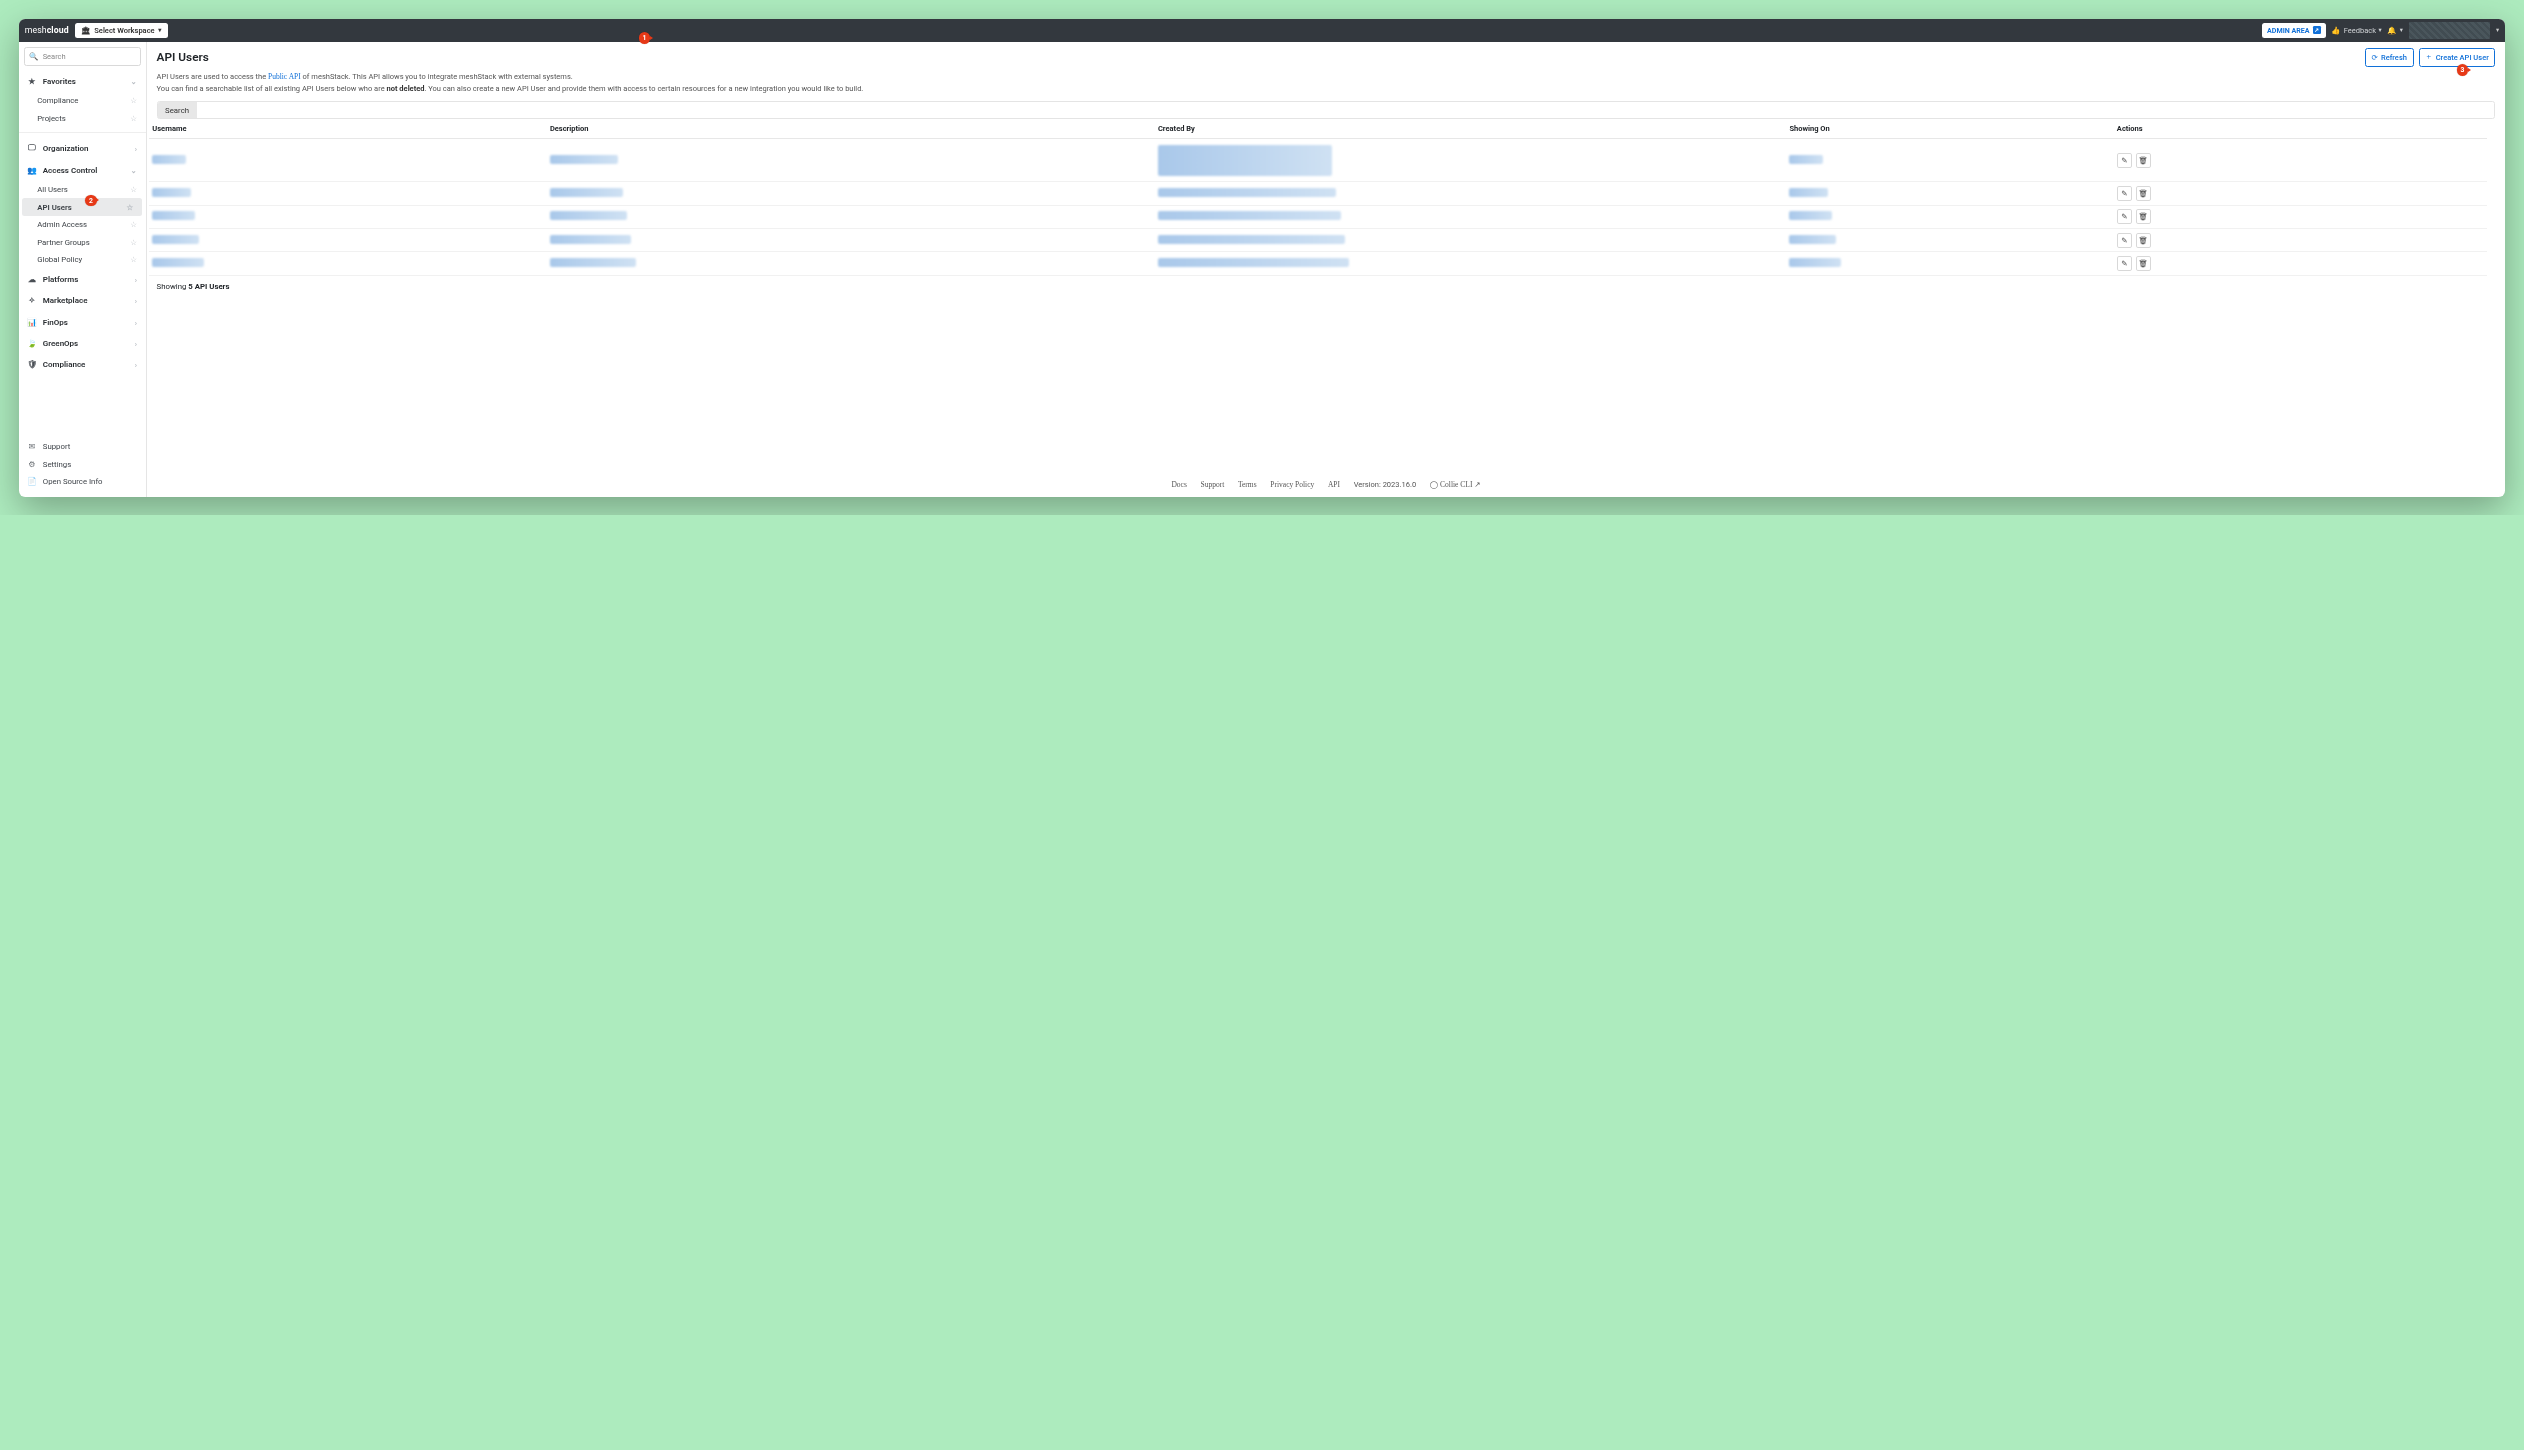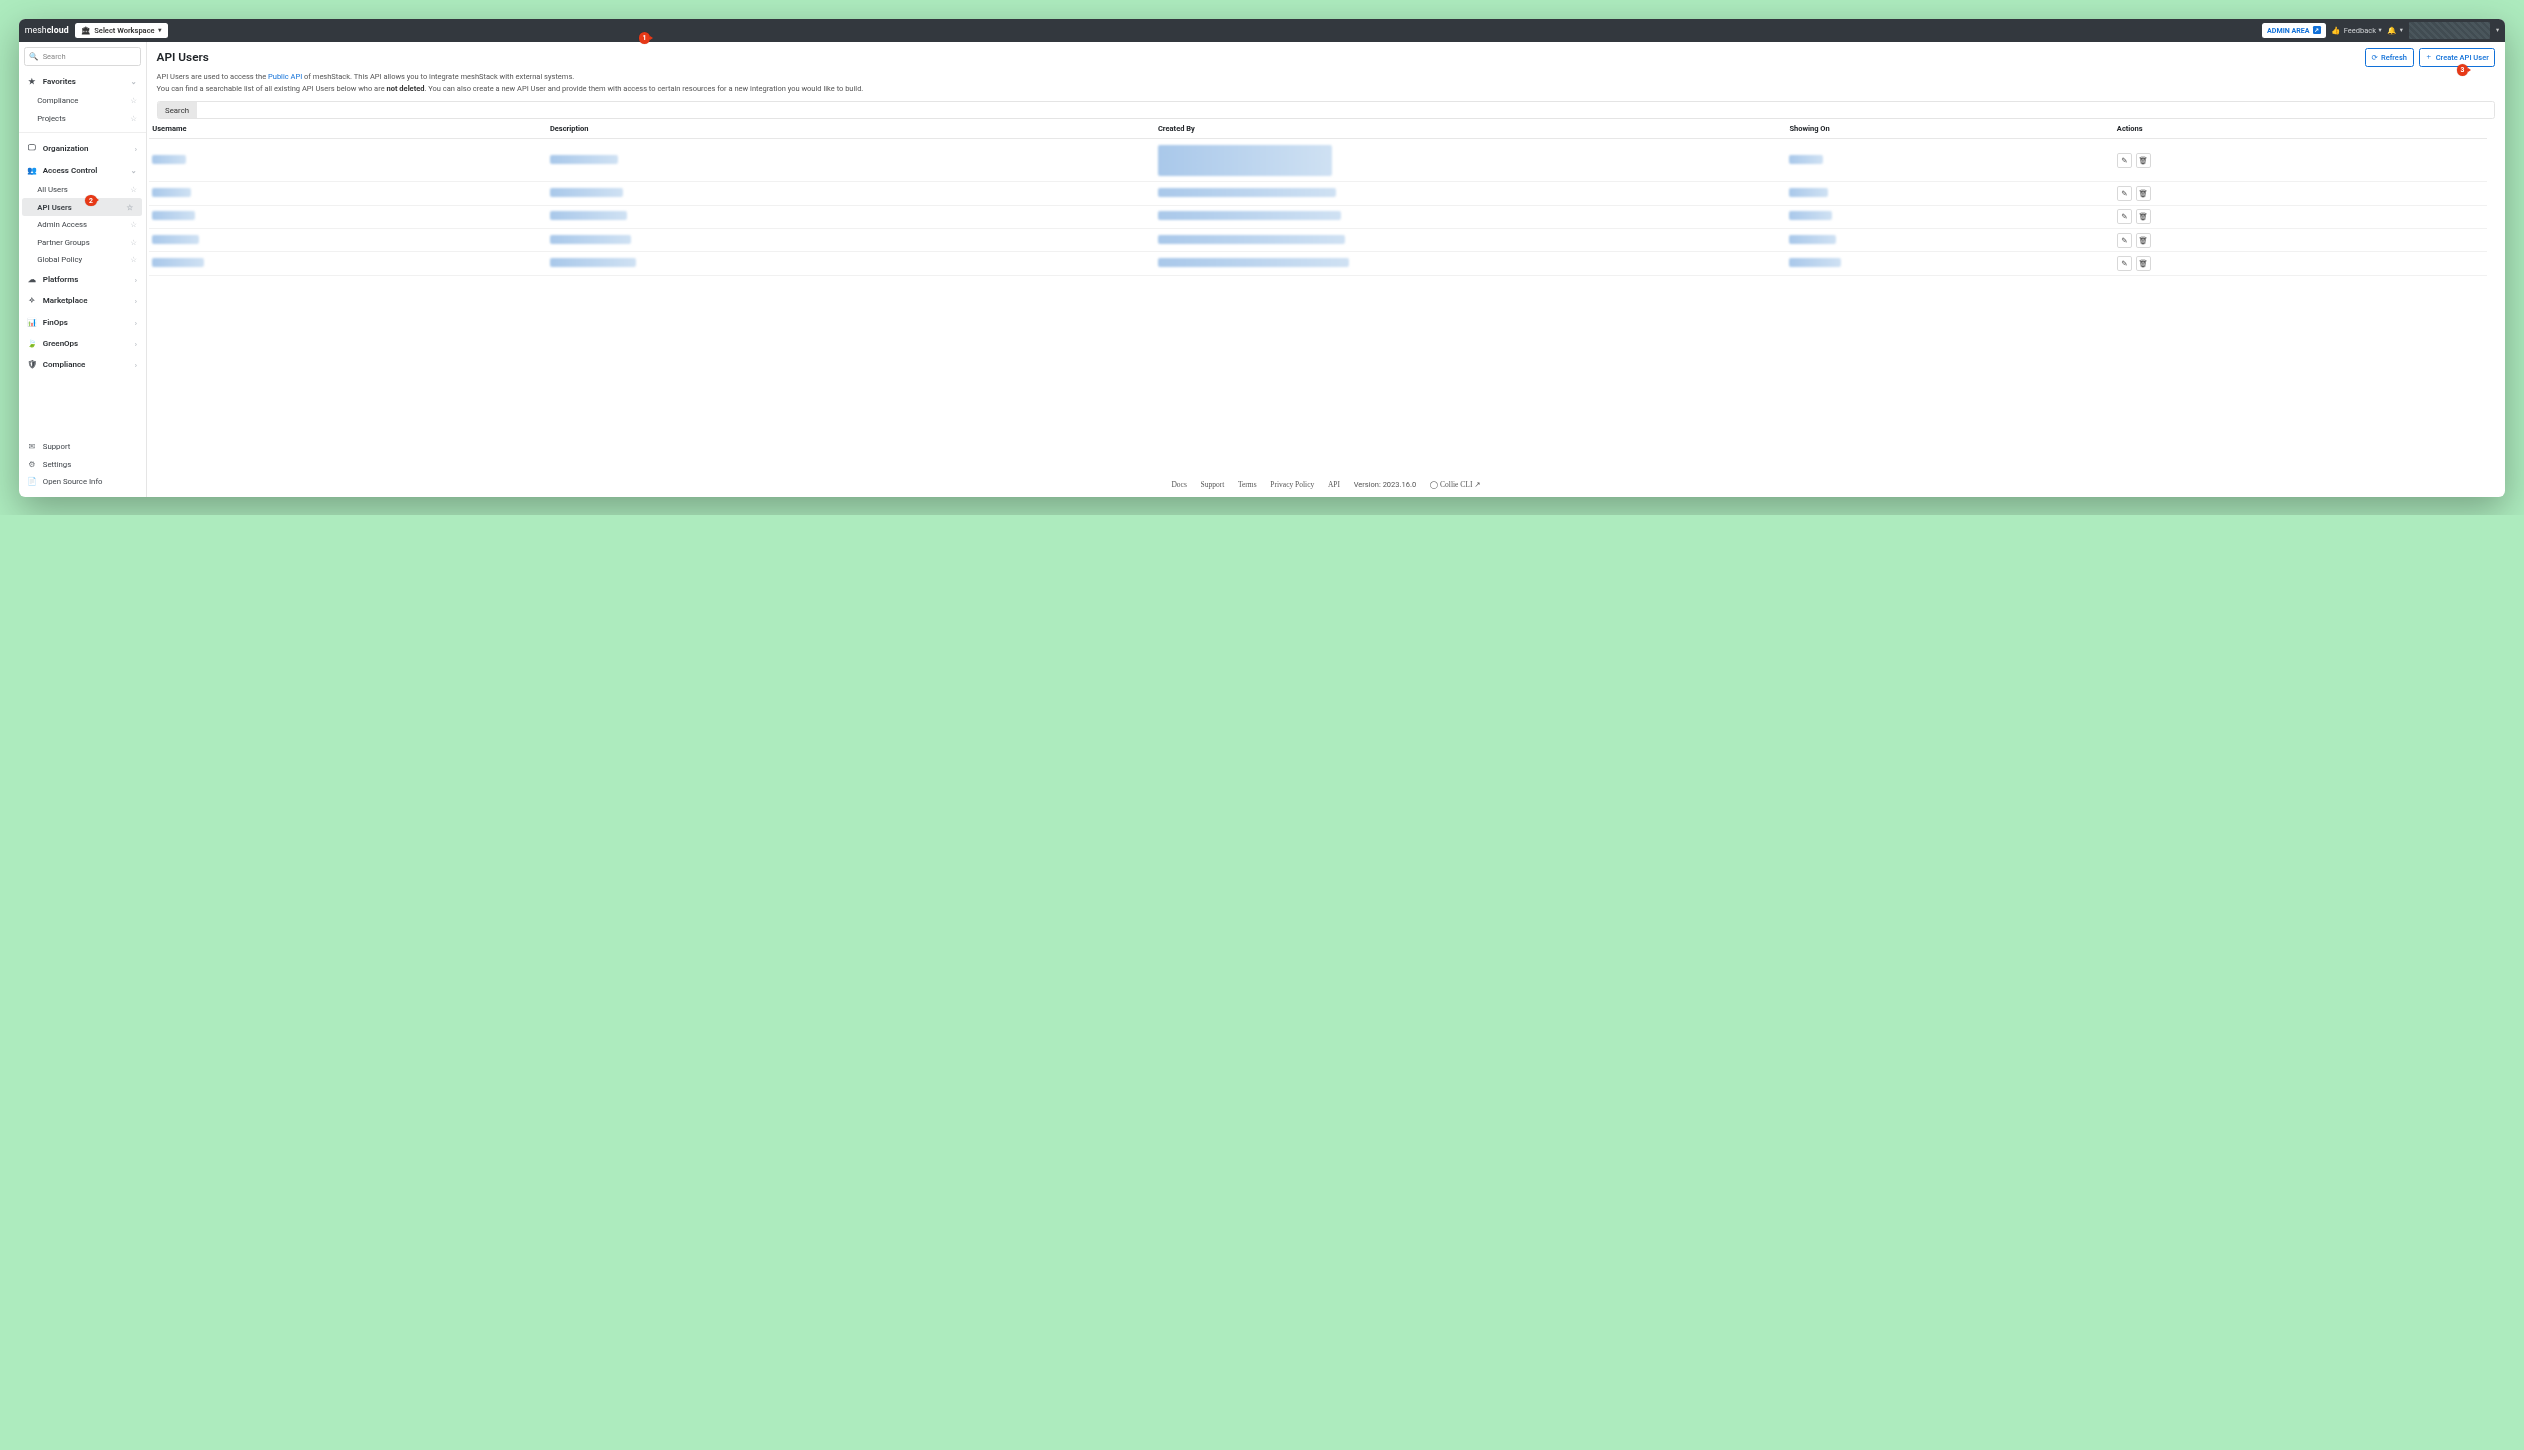--- a/index.html
+++ b/index.html
@@ -137,21 +137,21 @@
   color:#1070d8;
   background:#fff;
   border-radius:2.5px;
   padding:3.1px 5.6px;
   font-size:7.5px;
   font-weight:500;
   display:flex;align-items:center;gap:3.1px;
   cursor:pointer;
 }
 .intro { padding: 1.2px 10px 6.2px; font-size:7.5px; color:#555; line-height:1.55; }
-.intro a { color:#1070d8; text-decoration:none; }
+.intro a { color:#1070d8; text-decoration:none;font-family:Liberation Serif, serif; }
 .intro b { font-weight:700; color:#333; }
 .search-tab {
   margin: 0 10px;
   border:0.6px solid #e4e4e4;
   border-radius:2.5px;
   padding: 0;
 }
 .search-tab-inner {
   display:inline-block;
   background:#e7e7e7;
@@ -464,20 +464,23 @@
                   </div>
                   <div class="icon-btn">
                     <span>🗑</span>
                   </div>
                 </div>
               </td>
             </tr>
           </tbody>
       </table>
 
+      <div class="showing">
+        <span>Showing </span><b>5 API Users</b>
+      </div>
 
       <div style="flex:1"></div>
 
       <div class="footer">
         <a>Docs</a>
         <a>Support</a>
         <a>Terms</a>
         <a>Privacy Policy</a>
         <a>API</a>
         <span>Version: 2023.16.0</span>

